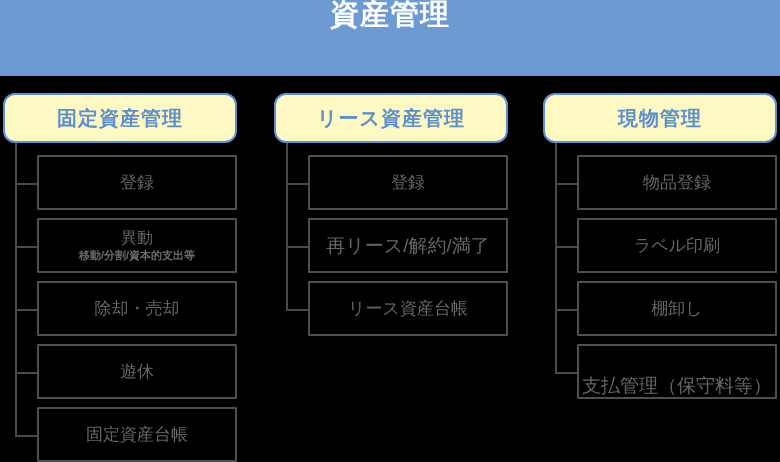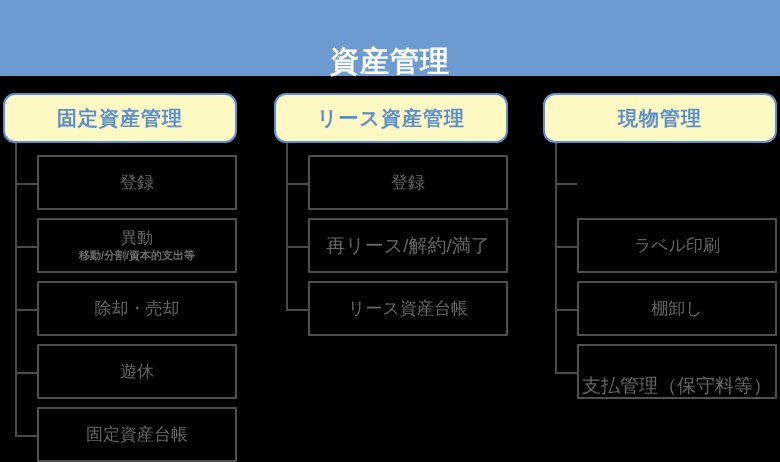--- a/index.html
+++ b/index.html
@@ -23,21 +23,21 @@
 
   
   .banner {
     position: absolute;
     left: 0;
     top: 0;
     width: 780px;
     height: 76px;
     background: #6d9bd1;
     display: flex;
-    align-items: flex-end;
+    align-items: flex-start;
     justify-content: center;
   }
   .banner-title {
     color: #ffffff;
     font-size: 29px;
     font-weight: bold;
     letter-spacing: 1px;
     line-height: 1;
   }
 
@@ -188,20 +188,23 @@
         <div class="item" style="top: 205px;">
           <div class="item-label">リース資産台帳</div>
         </div>
       </div>
       <div class="column col-2">
         <div class="section-head">
           <div class="section-head-label">現物管理</div>
         </div>
         <div class="rail" style="height: 228.5px;"></div>
         <div class="stub" style="top: 106.5px;"></div>
+        <div class="item" style="top: 79px;">
+          <div class="item-label">物品登録</div>
+        </div>
         <div class="stub" style="top: 169.5px;"></div>
         <div class="item" style="top: 142px;">
           <div class="item-label">ラベル印刷</div>
         </div>
         <div class="stub" style="top: 232.5px;"></div>
         <div class="item" style="top: 205px;">
           <div class="item-label">棚卸し</div>
         </div>
         <div class="stub" style="top: 295.5px;"></div>
         <div class="item" style="top: 268px; justify-content: flex-end;">

